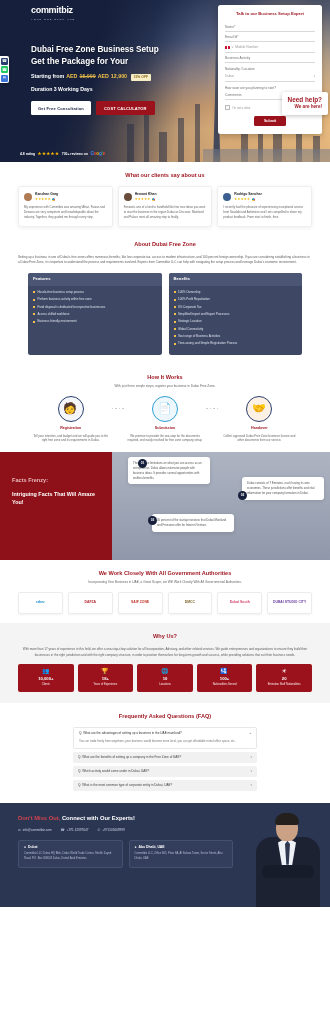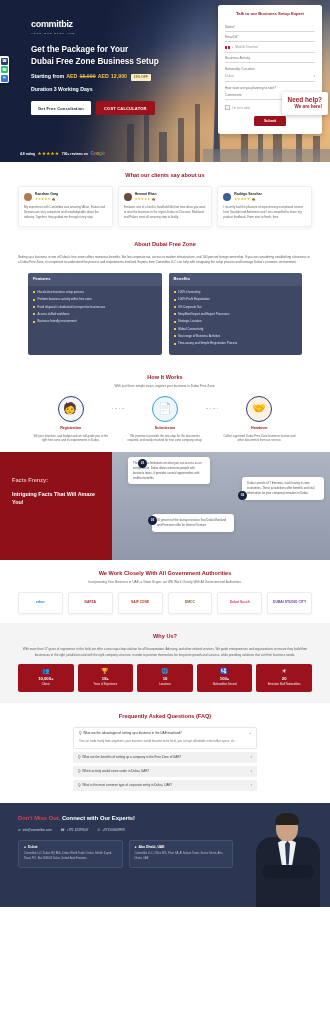--- a/index.html
+++ b/index.html
@@ -33,21 +33,21 @@
   .bldg { position: absolute; bottom: 0; background: rgba(40,48,70,0.55); }
   .burj {
     position: absolute; left: 44%; bottom: 0;
     width: 10px; height: 128px;
     background: linear-gradient(180deg, rgba(70,80,105,0.85), rgba(48,58,85,0.9));
     clip-path: polygon(46% 0%, 54% 0%, 62% 22%, 68% 52%, 78% 78%, 86% 100%, 14% 100%, 22% 78%, 32% 52%, 38% 22%);
   }
   .water { position: absolute; left: 40%; right: 0; bottom: 0; height: 13px;
     background: linear-gradient(180deg, rgba(110,120,140,0.5), rgba(150,140,130,0.65)); }
 
-  .logo-wrap { position: absolute; left: 31px; top: 4px; z-index: 6; margin-top: 14px; }
+  .logo-wrap { position: absolute; left: 31px; top: 4px; z-index: 6; }
   .logo-text { font-size: 9px; font-weight: 700; color: #fff; letter-spacing: -0.3px; }
   .logo-tag { font-size: 2.4px; color: #c6ccda; letter-spacing: 1.1px; margin-top: 0.5px; }
 
   .social-rail {
     position: absolute; left: 0; top: 56px; z-index: 8;
     background: #fff; border-radius: 0 2px 2px 0;
     padding: 1.5px 1px; display: flex; flex-direction: column; gap: 1.5px;
     box-shadow: 0 1px 3px rgba(0,0,0,.3);
   }
   .social-ic { width: 7px; height: 7px; border-radius: 1.2px; display: flex; align-items: center; justify-content: center; font-size: 4px; color: #fff; }
@@ -246,22 +246,22 @@
       <div class="logo-tag">YOUR ONE STOP HUB</div>
     </div>
 
     <div class="social-rail">
       <div class="social-ic si-phone">☎</div>
       <div class="social-ic si-wa">☎</div>
       <div class="social-ic si-mail">✉</div>
     </div>
 
     <div class="hero-copy">
+      <div class="hero-h1">Dubai Free Zone Business Setup</div>
       <div class="hero-h1">Get the Package for Your</div>
-      <div class="hero-h1">Dubai Free Zone Business Setup</div>
       <div class="price-line">
         <span>Starting from</span>
         <span class="aed">AED</span>
         <span class="price-old">15,000</span>
         <span class="aed">AED</span>
         <span class="price-new">12,900</span>
         <span class="off-badge">15% OFF</span>
       </div>
       <div class="duration">Duration 3 Working Days</div>
       <div class="hero-btns">

